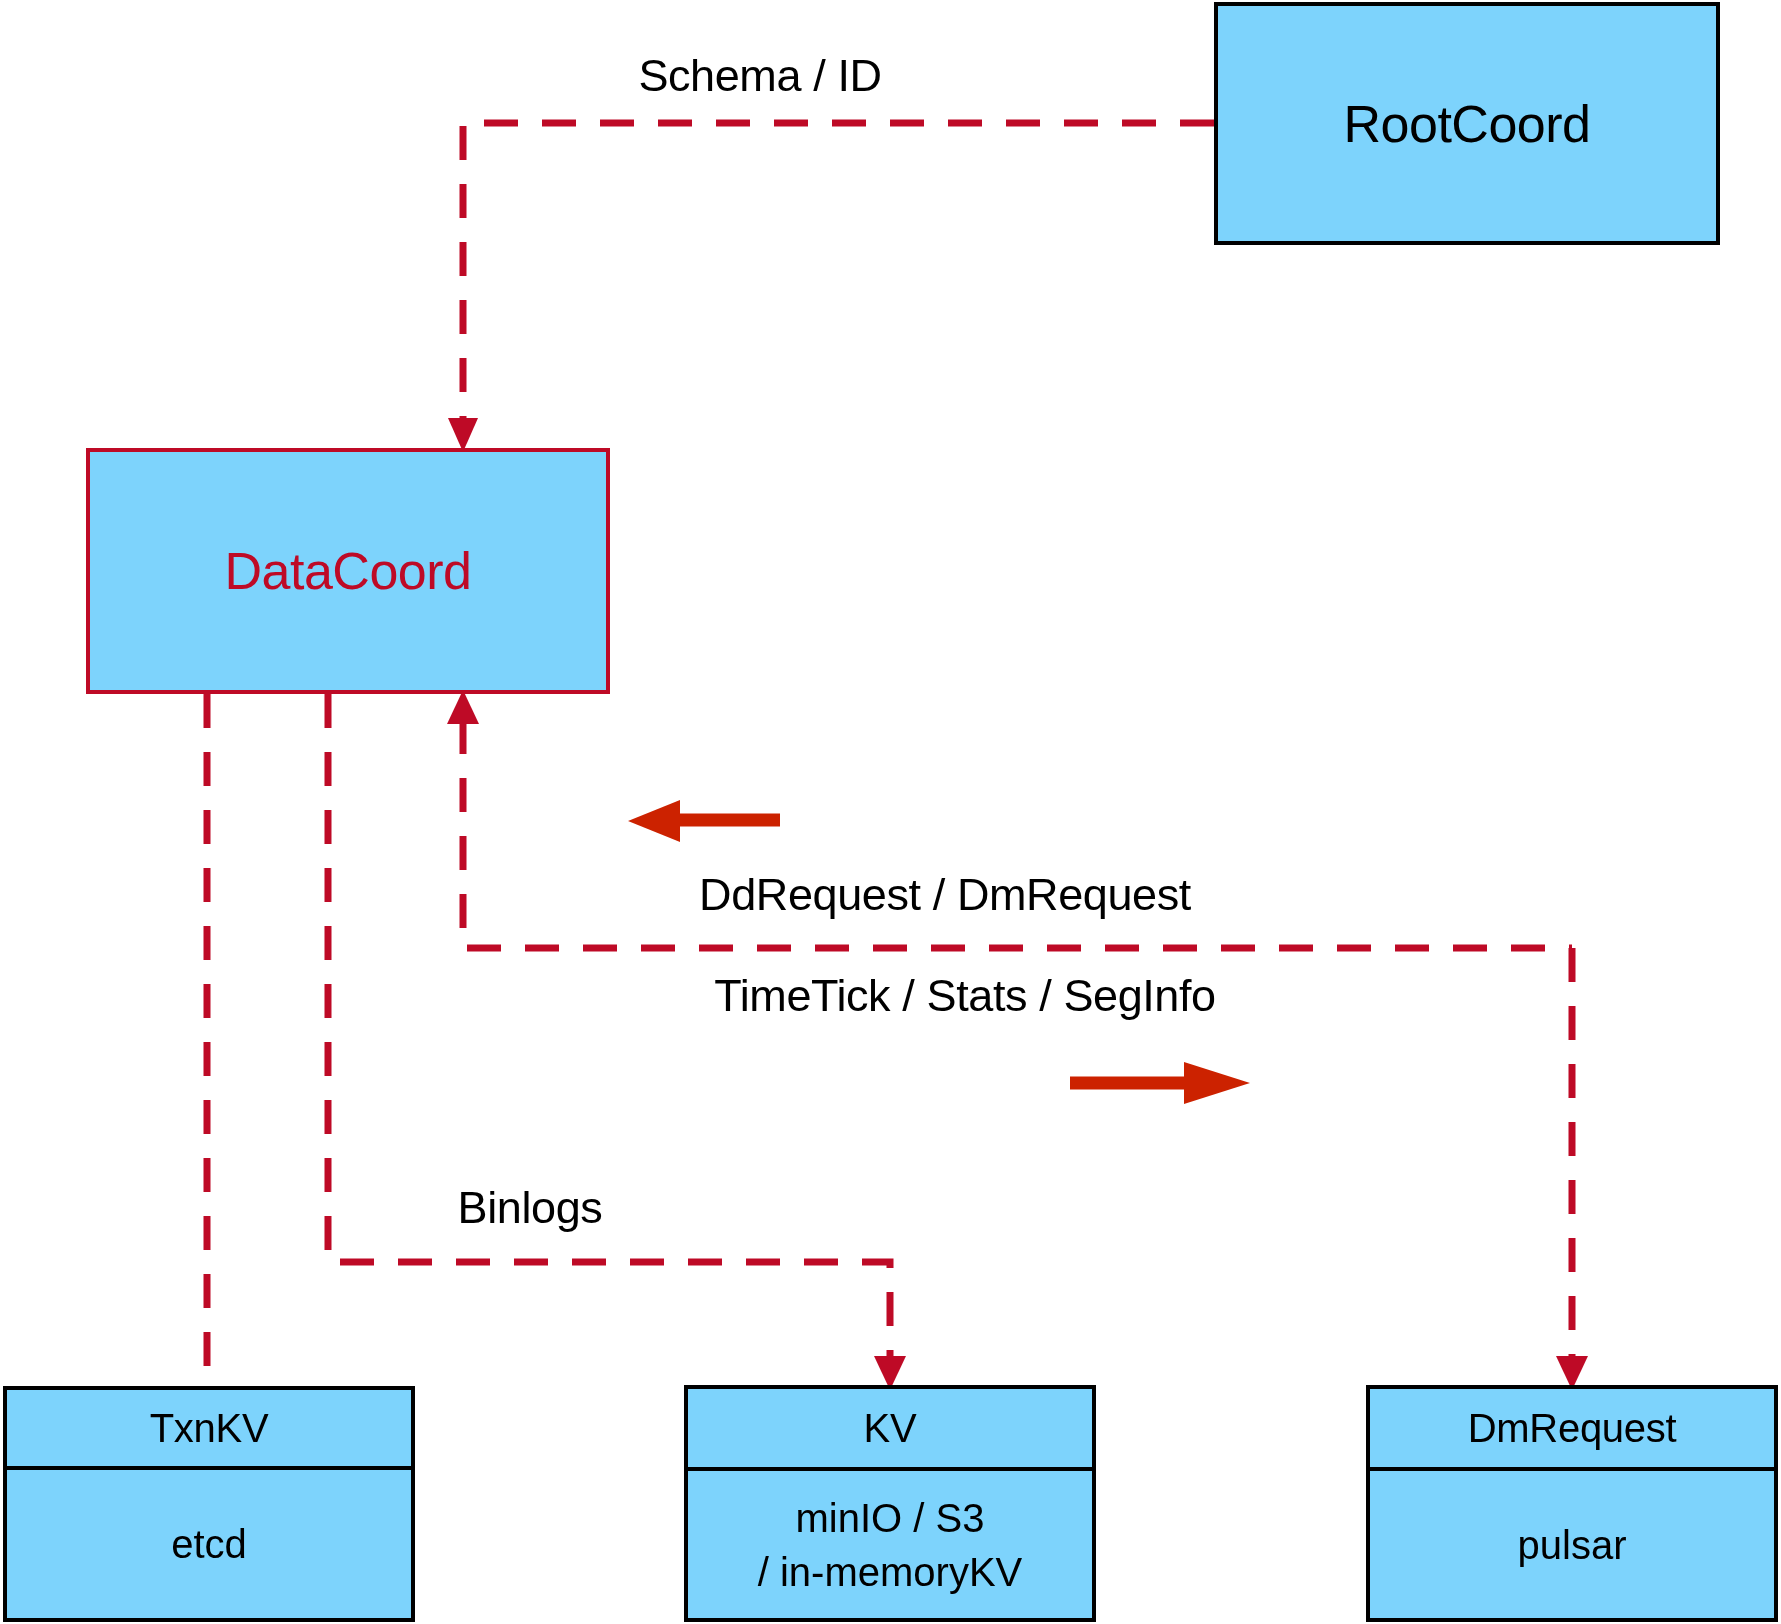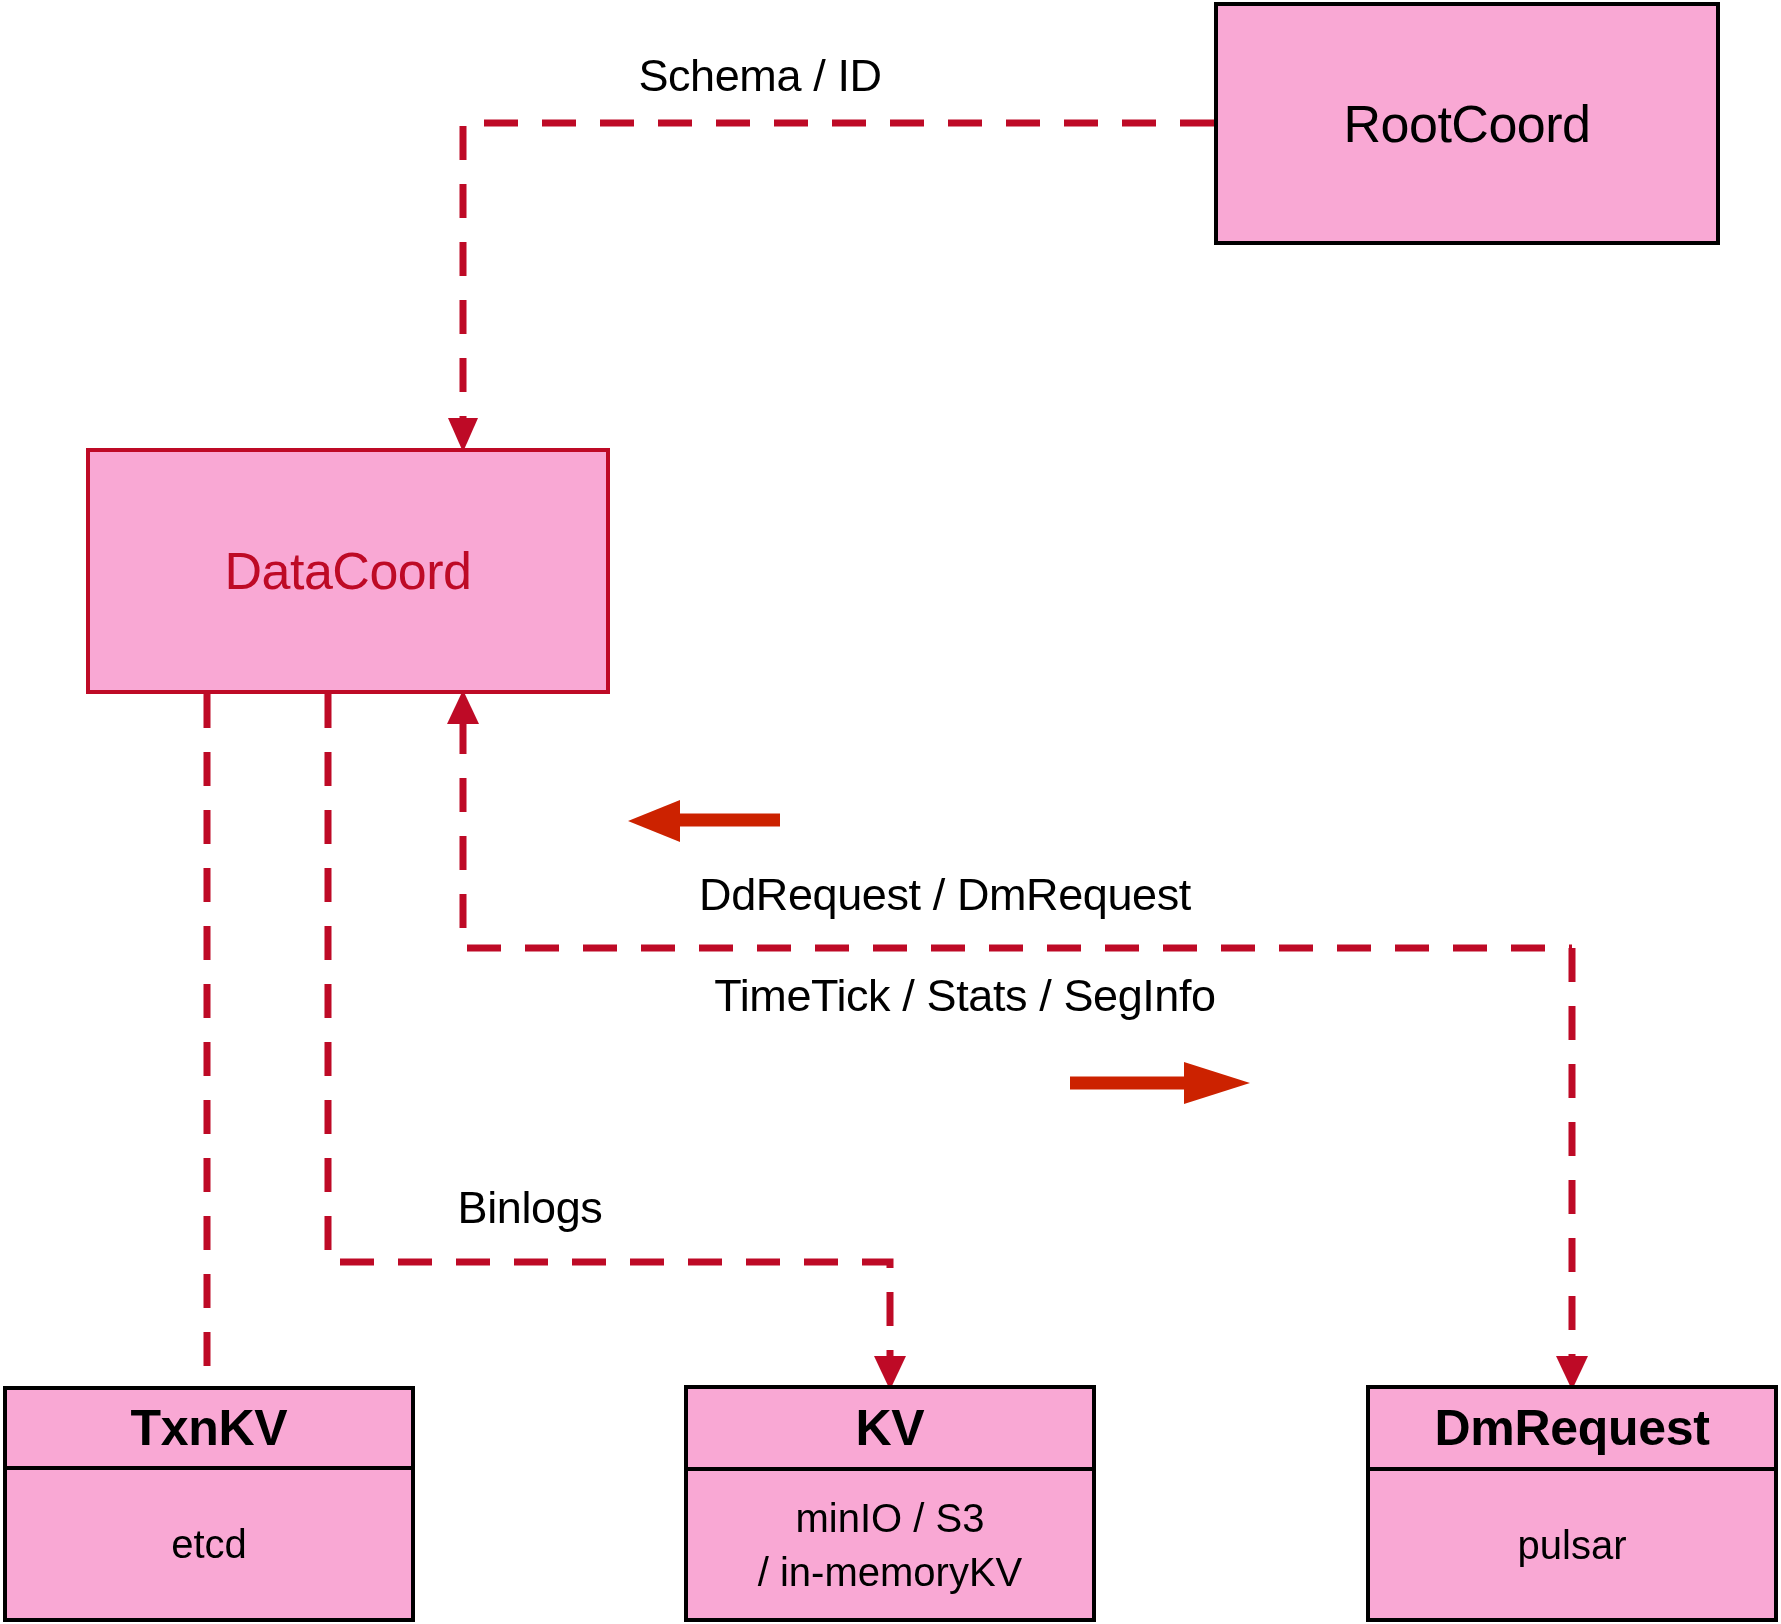--- a/index.html
+++ b/index.html
@@ -21,37 +21,37 @@
   #diagram-svg {
     position: absolute;
     top: 0;
     left: 0;
     width: 1781px;
     height: 1624px;
   }
   .node-box {
     position: absolute;
     box-sizing: border-box;
-    background: #f9a8d4;
+    background: #7dd3fc;
     display: flex;
     flex-direction: column;
   }
   .node-box.black {
     border: 4px solid #000000;
   }
   .node-box.crimson {
     border: 4px solid #BE0A26;
   }
   .node-title {
     display: flex;
     align-items: center;
     justify-content: center;
     text-align: center;
-    font-size: 50px;
-    font-weight: bold;
+    font-size: 40px;
+    font-weight: normal;
     color: #000000;
     letter-spacing: -0.3px;
   }
   .node-body {
     display: flex;
     flex-direction: column;
     align-items: center;
     justify-content: center;
     text-align: center;
     font-size: 40px;

